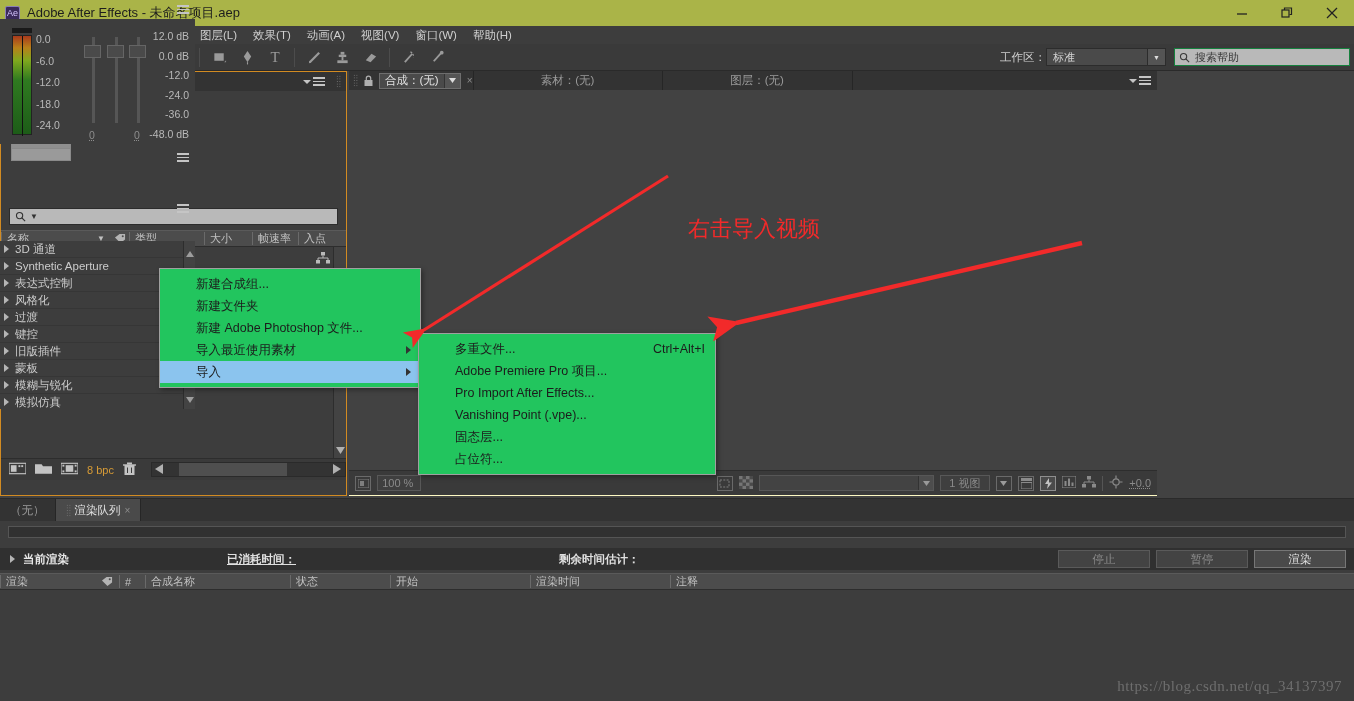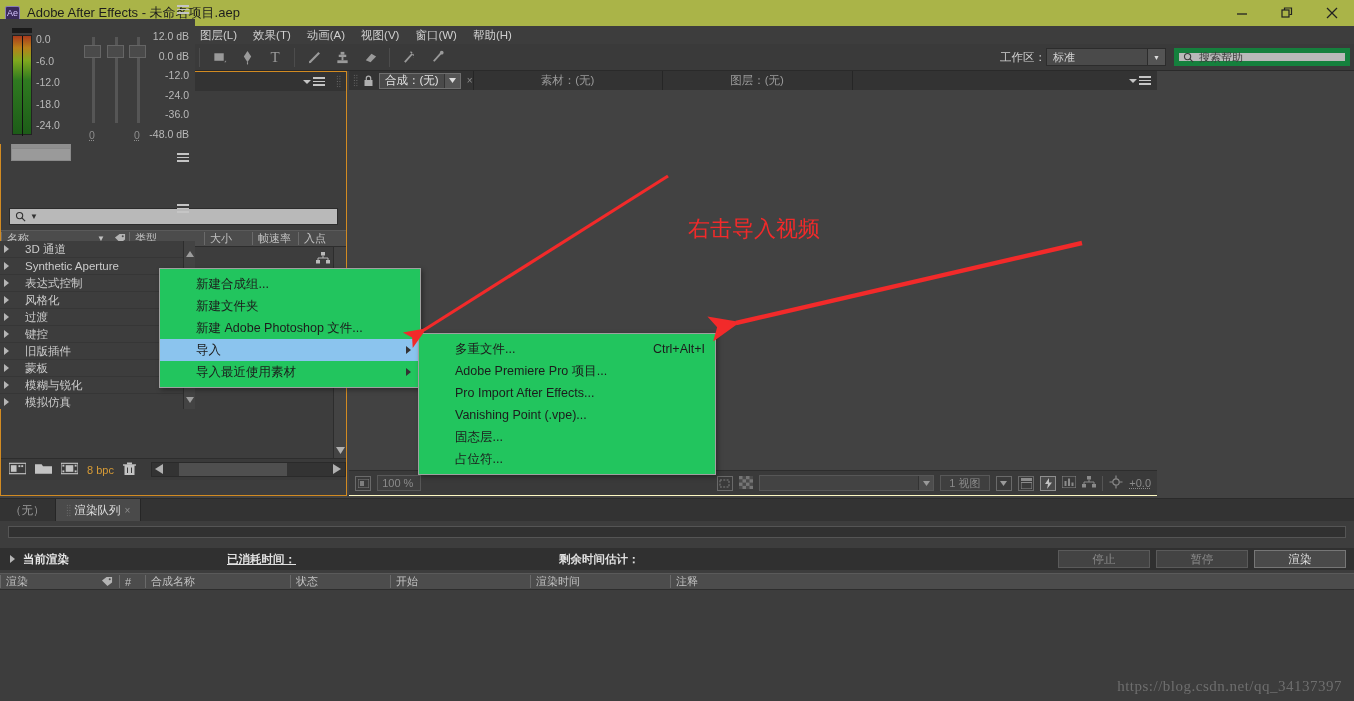--- a/index.html
+++ b/index.html
@@ -35,21 +35,21 @@
   .tool.dim { color:#747474; }
   .tsep { width:1px; height:19px; background:#2d2d2d; margin:0 5px; border-right:1px solid #4c4c4c;}
   .ws-label { font-size:11.5px; color:#cfcfcf; margin-left:auto; }
   .ws-select { width:120px; height:18px; background:#4a4a4a; border:1px solid #2c2c2c;
      display:flex; align-items:center; font-size:11px; color:#d5d5d5; padding-left:6px;
      position:relative;}
   .ws-select .arrowbox { position:absolute; right:0; top:0; width:18px; height:16px;
      background:#545454; border-left:1px solid #2c2c2c; display:flex; align-items:center;
      justify-content:center; font-size:7px; color:#ddd; }
   .help-search { width:176px; height:18px; margin:0 4px 0 8px; background:#b9b9b9;
-     border:5px solid #15803d; display:flex; align-items:center; padding-left:4px;
+     border:1px solid #15803d; display:flex; align-items:center; padding-left:4px;
      font-size:11px; color:#3a3a3a; gap:5px;}
 
   
   .panel { position:absolute; background:#3d3d3d; }
   .tabstrip { height:19px; background:#333; display:flex; align-items:stretch; }
   .tab { display:flex; align-items:center; gap:4px; padding:0 8px; font-size:11.5px;
      color:#9a9a9a; background:#333; border-right:1px solid #262626; }
   .tab.active { background:#4a4a4a; color:#e0e0e0; }
   .tab .x { font-size:10px; color:#8d8d8d; }
   .dots { width:5px; height:13px; background-image:
@@ -118,21 +118,21 @@
      line-height:21.5px; text-align:left;}
   .db-scale { position:absolute; right:6px; top:8px; font-size:10.5px; color:#b9b9b9;
      line-height:19.5px; text-align:right;}
   .fader { position:absolute; width:3px; height:86px; background:#565656; top:18px;}
   .knob { position:absolute; width:17px; height:13px; top:26px; background:#4a4a4a;
      border:1px solid #656565;}
   .prev-body { height:28px; display:flex; align-items:center; gap:9px; padding-left:8px; color:#9a9a9a;}
   .fx-search { margin:3px 4px 0 4px; height:17px; background:#b9b9b9; border:1px solid #2c2c2c;
      display:flex; align-items:center; padding-left:5px; gap:4px;}
   .fx-list { margin-top:3px; height:168px; background:#3d3d3d; position:relative; overflow:hidden;}
-  .fx-row { height:17px; display:flex; align-items:center; gap:16px; padding-left:4px;
+  .fx-row { height:17px; display:flex; align-items:center; gap:6px; padding-left:4px;
      font-size:11.5px; color:#cbcbcb; border-bottom:1px solid #363636;}
   .tri-r { width:0;height:0;border-top:4px solid transparent;border-bottom:4px solid transparent;
      border-left:5px solid #b5b5b5; }
   .fx-scroll { position:absolute; right:0; top:0; width:12px; height:168px; background:#434343;
      border-left:1px solid #2d2d2d;}
   .fx-foot { height:18px; background:#3a3a3a; border-top:1px solid #2d2d2d; display:flex;
      align-items:center; justify-content:flex-end; padding-right:6px;}
 
   
   #bottom { position:absolute; left:0; top:498px; width:1354px; height:203px; background:#3d3d3d;
@@ -846,28 +846,28 @@
   <div class="ctxmenu" id="ctx1">
     <div class="ctxrow">
       <span>新建合成组...</span>
     </div>
     <div class="ctxrow">
       <span>新建文件夹</span>
     </div>
     <div class="ctxrow">
       <span>新建 Adobe Photoshop 文件...</span>
     </div>
+    <div class="ctxrow">
+      <span>导入最近使用素材</span>
+      <span class="sub"></span>
+    </div>
     <div class="ctxrow hl">
       <span>导入</span>
       <span class="sub"></span>
     </div>
-    <div class="ctxrow">
-      <span>导入最近使用素材</span>
-      <span class="sub"></span>
-    </div>
   </div>
 
   <div class="ctxmenu" id="ctx2">
     <div class="ctxrow">
       <span>多重文件...</span>
       <span class="sc">Ctrl+Alt+I</span>
     </div>
     <div class="ctxrow">
       <span>Adobe Premiere Pro 项目...</span>
     </div>

